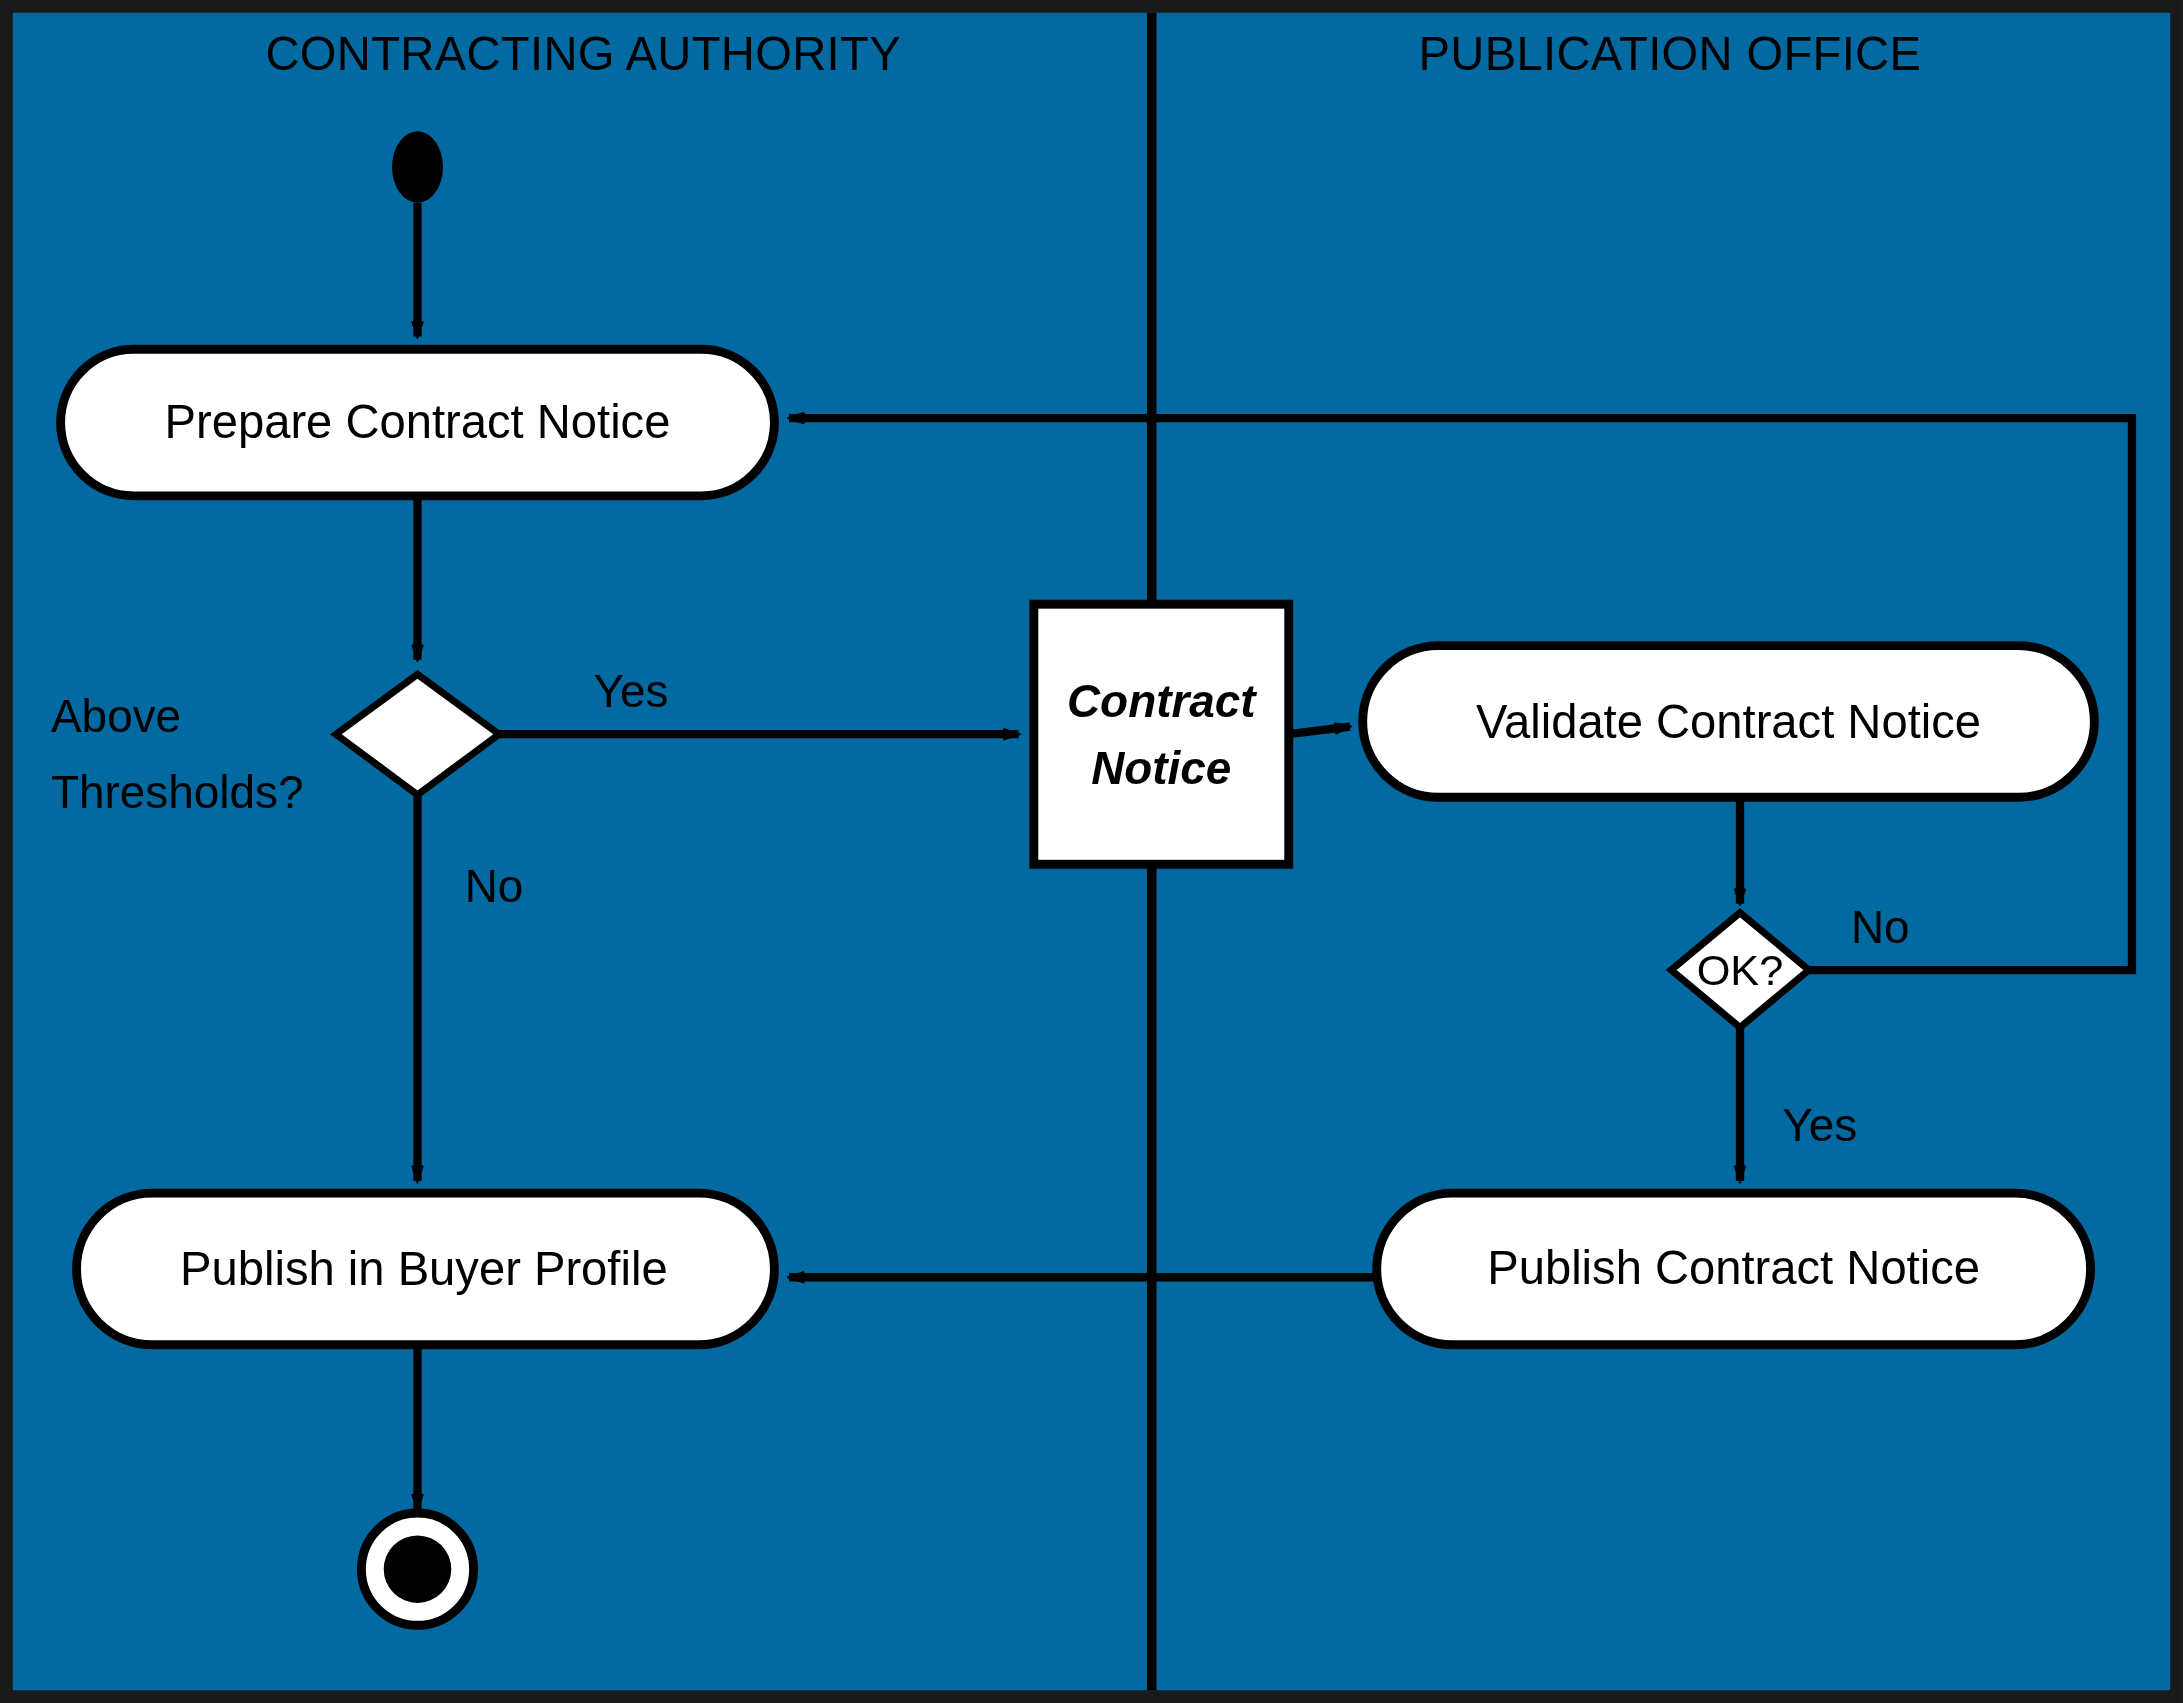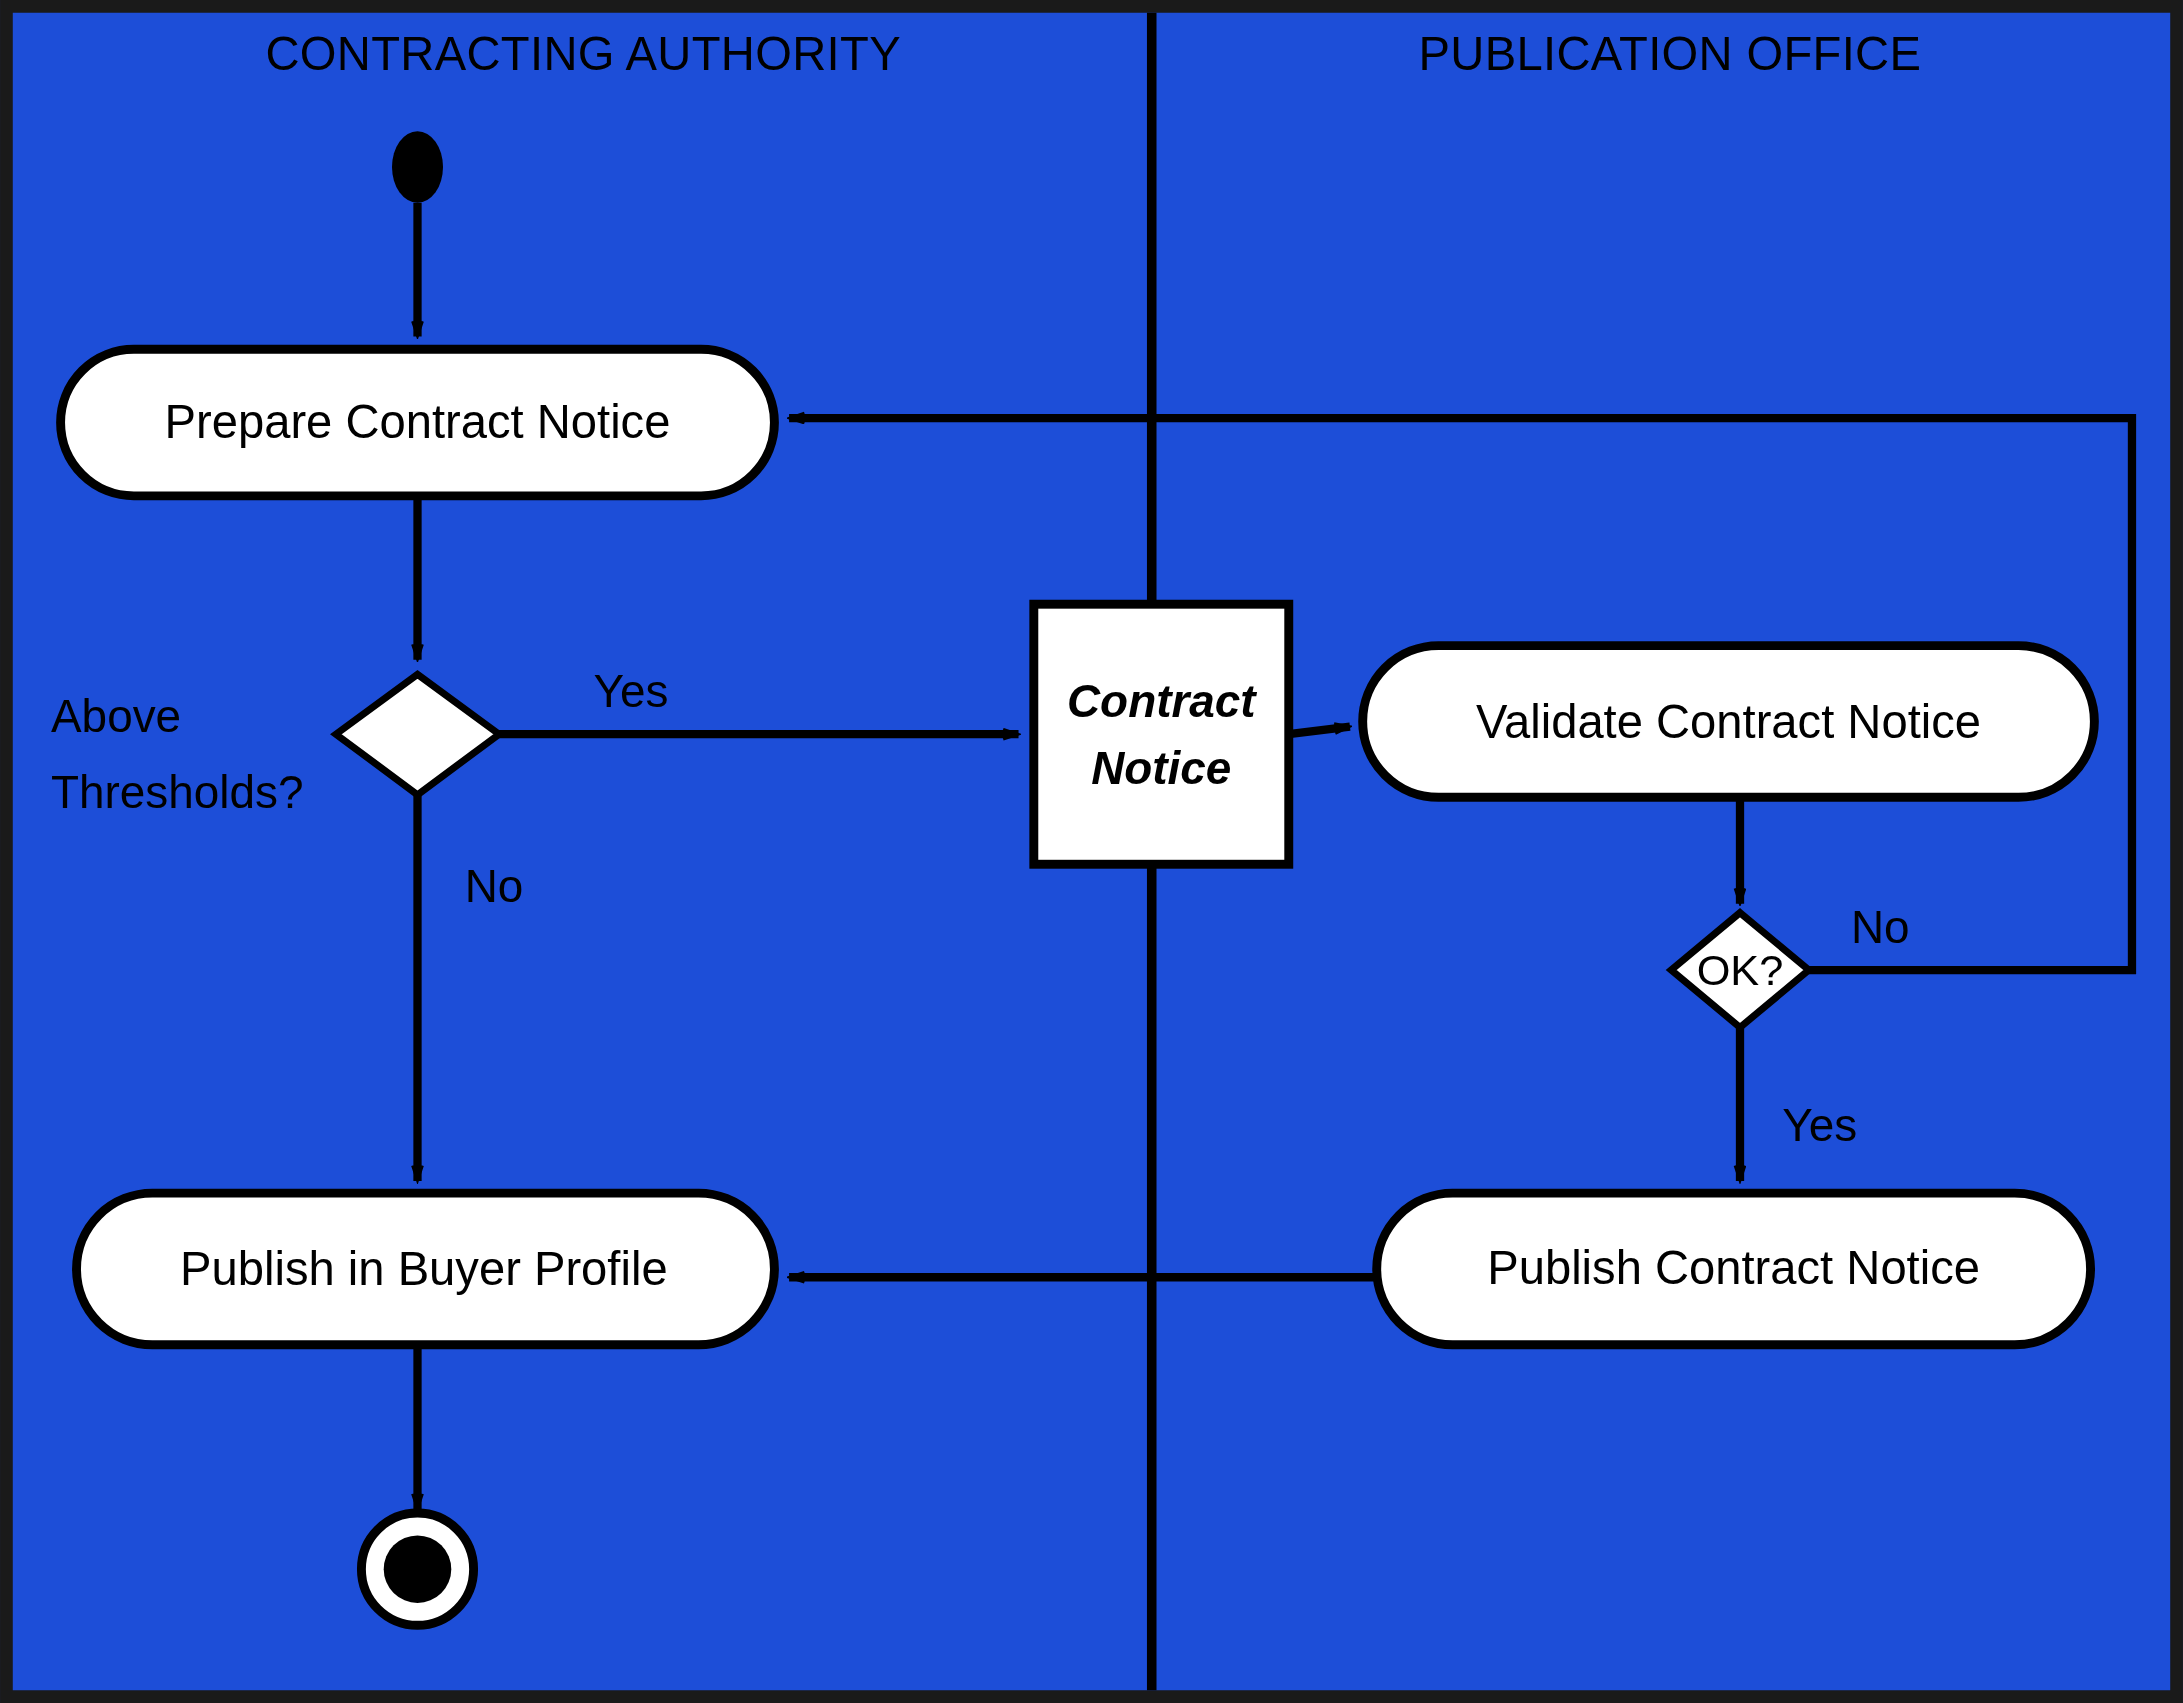--- a/index.html
+++ b/index.html
@@ -2,21 +2,21 @@
 <html style="font-size:10.2px"><head>
 <meta charset="utf-8">
 <title>UML Activity Diagram</title>
 <style>
   html,body{margin:0;padding:0;background:#ffffff;}
   body{font-family:"Liberation Sans", sans-serif;}
   #stage{
     position:relative;
     width:2183px;
     height:1703px;
-    background:#1d4ed8;
+    background:#0369a1;
     overflow:hidden;
   }
   #stage svg{display:block;width:2183px;height:1703px;}
   .lane-title{
     font-family:"Liberation Sans", sans-serif;
     font-size:74px;
     fill:#000000;
     text-anchor:middle;
     letter-spacing:0.5px;
   }

